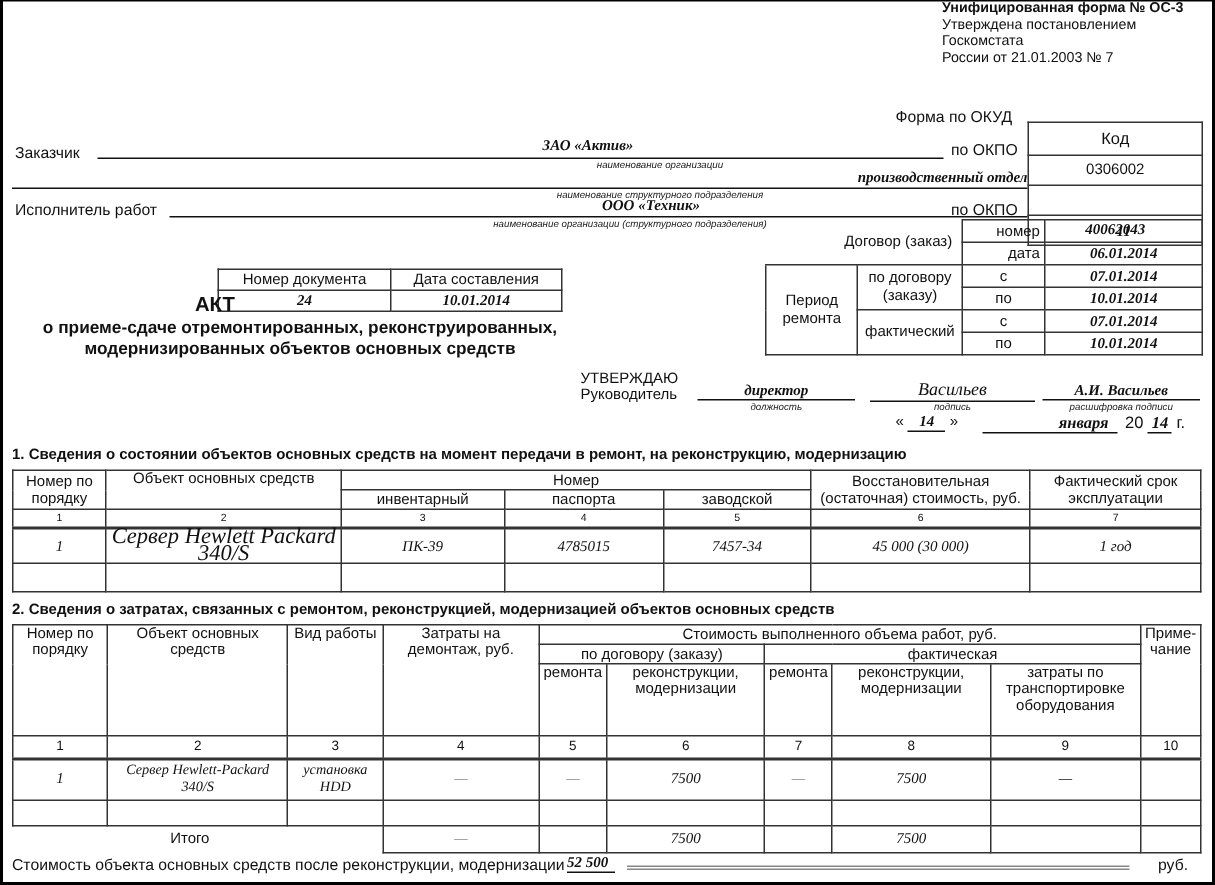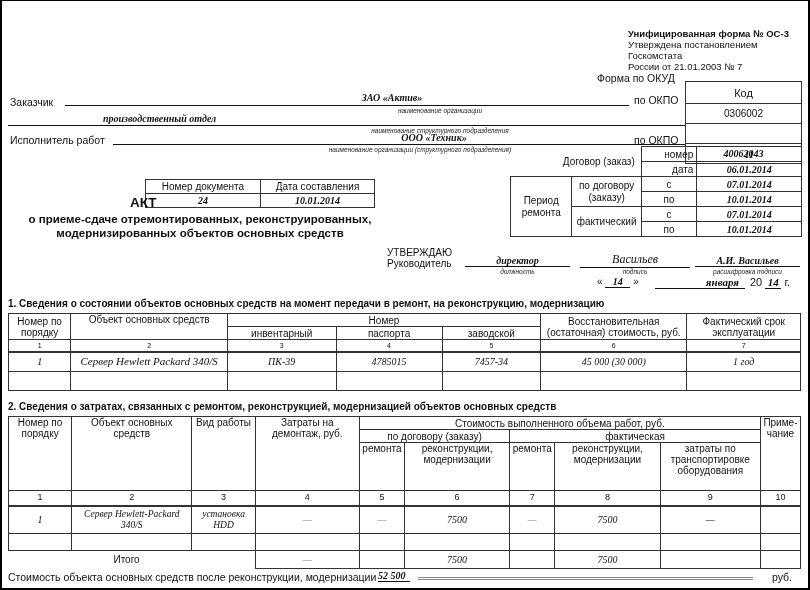--- a/index.html
+++ b/index.html
@@ -7,21 +7,21 @@
   body { font-family: "Liberation Sans", sans-serif; color: #111; font-size: 10px; position: relative; }
   .frame { position: absolute; left: 0; top: 0; width: 810px; height: 590px;
            border-left: 2px solid #000; border-top: 1px solid #000;
            border-right: 2px solid #000; border-bottom: 2px solid #000; }
   .abs { position: absolute; }
   .hw { font-family: "Liberation Serif", serif; font-style: italic; font-weight: bold; }
   .cap { font-size: 6.5px; font-style: italic; color: #222; }
   .uline { border-bottom: 1px solid #111; }
 
   
-  .unif { left: 628px; top: 28px; line-height: 11px; font-size: 9.5px; }
+  .unif { left: 628px; top: 0; line-height: 11px; font-size: 9.5px; }
   .unif .b { font-weight: bold; }
 
   
   table { border-collapse: collapse; }
   td, th { border: 1px solid #333; font-weight: normal; text-align: center; vertical-align: middle; }
 
   .codebox { position: absolute; left: 685px; top: 63px; width: 117px; margin-top: 18px; }
   .codebox td { height: 20px; font-size: 10px; }
 
   .lbl { font-size: 10.5px; }
@@ -78,21 +78,21 @@
 
 <div class="abs lbl" style="left:597px;top:72px;">Форма по ОКУД</div>
 <div class="abs lbl" style="left:634px;top:94px;">по ОКПО</div>
 <div class="abs lbl" style="left:634px;top:134px;">по ОКПО</div>
 
 <div class="abs lbl" style="left:10px;top:96px;">Заказчик</div>
 <div class="abs uline" style="left:65px;top:92px;width:564px;height:14px;text-align:center;">
   <span class="hw" style="font-size:10px;margin-left:90px;">ЗАО «Актив»</span>
 </div>
 <div class="abs cap" style="left:300px;top:107px;width:280px;text-align:center;">наименование организации</div>
-<div class="abs uline" style="left:8px;top:113px;width:677px;height:13px;text-align:left;">
+<div class="abs uline" style="left:8px;top:113px;width:677px;height:13px;text-align:right;">
   <span class="hw" style="font-size:10px;margin-left:95px;">производственный отдел</span>
 </div>
 <div class="abs cap" style="left:300px;top:127px;width:280px;text-align:center;">наименование структурного подразделения</div>
 
 <div class="abs lbl" style="left:10px;top:134px;">Исполнитель работ</div>
 <div class="abs uline" style="left:113px;top:132px;width:572px;height:13px;text-align:center;">
   <span class="hw" style="font-size:10px;margin-left:70px;">ООО «Техник»</span>
 </div>
 <div class="abs cap" style="left:260px;top:146px;width:320px;text-align:center;">наименование организации (структурного подразделения)</div>
 
@@ -187,21 +187,21 @@
     <td>1</td>
     <td>2</td>
     <td>3</td>
     <td>4</td>
     <td>5</td>
     <td>6</td>
     <td>7</td>
   </tr>
   <tr class="hw" style="height:19px;border-top:2px solid #333;">
     <td>1</td>
-    <td style="font-size:11px;">Сервер Hewlett Packard 340/S</td>
+    <td style="font-size:15px;">Сервер Hewlett Packard 340/S</td>
     <td>ПК-39</td>
     <td>4785015</td>
     <td>7457-34</td>
     <td>45 000 (30 000)</td>
     <td>1 год</td>
   </tr>
   <tr style="height:19px;">
     <td></td>
         <td></td>
         <td></td>

